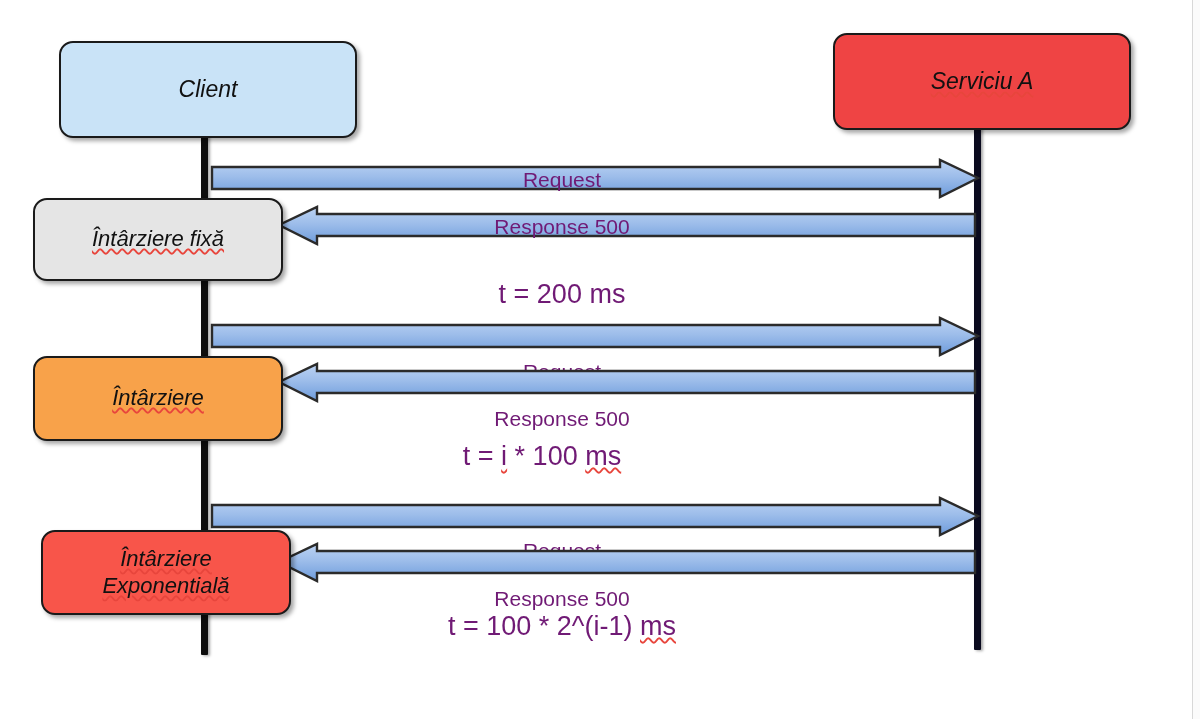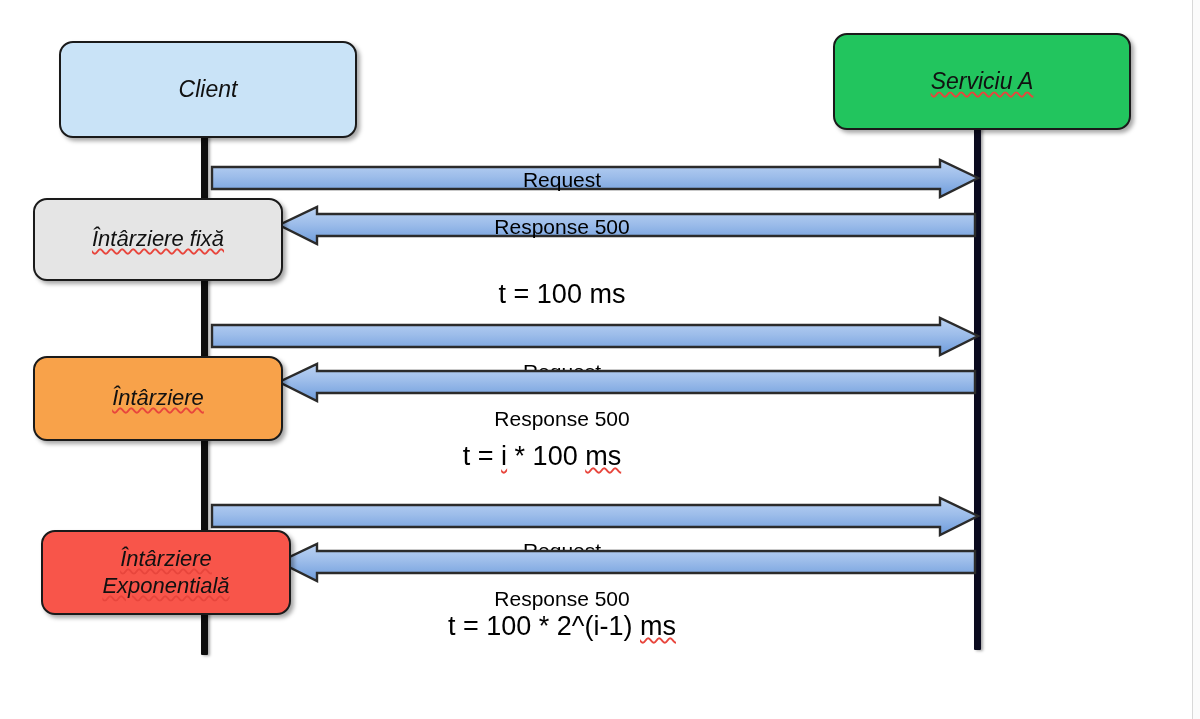--- a/index.html
+++ b/index.html
@@ -78,21 +78,21 @@
 
   
   .arrow {
     position: absolute;
   }
   .arrow svg { display: block; overflow: visible; }
 
   
   .lbl {
     position: absolute;
-    color: #000000;
+    color: #701a75;
     white-space: nowrap;
     text-align: center;
   }
   .lbl-sm { font-size: 21px; }
   .lbl-lg { font-size: 27px; }
 </style>
 </head>
 <body>
 
 <div id="canvas">
@@ -100,21 +100,21 @@
   <div class="slide-edge"></div>
   <div class="slide-edge2"></div>
 
   <div class="lifeline" style="left:201px; top:128px; height:527px;"></div>
   <div class="lifeline right" style="left:974px; top:126px; height:524px;"></div>
 
   <div class="nodebox" style="left:59px; top:41px; width:298px; height:97px; background:#c9e3f7; font-size:23px;">
     <span class="txt">Client</span>
   </div>
 
-  <div class="nodebox" style="left:833px; top:33px; width:298px; height:97px; background:#22c55e; font-size:23px;">
+  <div class="nodebox" style="left:833px; top:33px; width:298px; height:97px; background:#ef4444; font-size:23px;">
     <span class="txt sq">Serviciu A</span>
   </div>
 
   <div class="arrow" style="left:212px; top:160px;">
     <svg width="768" height="40" viewBox="0 0 768 40">
       <defs>
         <linearGradient id="ag1" x1="0" y1="0" x2="0" y2="1">
           <stop offset="0%" stop-color="#bcd3f3"></stop>
           <stop offset="45%" stop-color="#9dbdea"></stop>
           <stop offset="100%" stop-color="#6e9cdc"></stop>
@@ -130,21 +130,21 @@
   </div>
   <div class="lbl lbl-sm" style="left:412px; top:168px; width:300px;">Request</div>
 
   <div class="arrow" style="left:277px; top:207px;">
     <svg width="700" height="40" viewBox="0 0 700 40">
       <path d="M698,7 L40,7 L40,0 L2,18 L40,37 L40,29 L698,29 Z" fill="url(#ag2)" stroke="#2b2b2b" stroke-width="2.4" stroke-linejoin="miter"></path>
     </svg>
   </div>
   <div class="lbl lbl-sm" style="left:412px; top:215px; width:300px;">Response 500</div>
 
-  <div class="lbl lbl-lg" style="left:412px; top:279px; width:300px;">t = 100 ms</div>
+  <div class="lbl lbl-lg" style="left:412px; top:279px; width:300px;">t = 200 ms</div>
 
   <div class="nodebox" style="left:33px; top:198px; width:250px; height:83px; background:#e5e5e5; font-size:22px;">
     <span class="txt sq">Întârziere fixă</span>
   </div>
 
   <div class="arrow" style="left:212px; top:318px;">
     <svg width="768" height="40" viewBox="0 0 768 40">
       <path d="M0,7 L728,7 L728,0 L766,18 L728,37 L728,29 L0,29 Z" fill="url(#ag1)" stroke="#2b2b2b" stroke-width="2.4" stroke-linejoin="miter"></path>
     </svg>
   </div>

